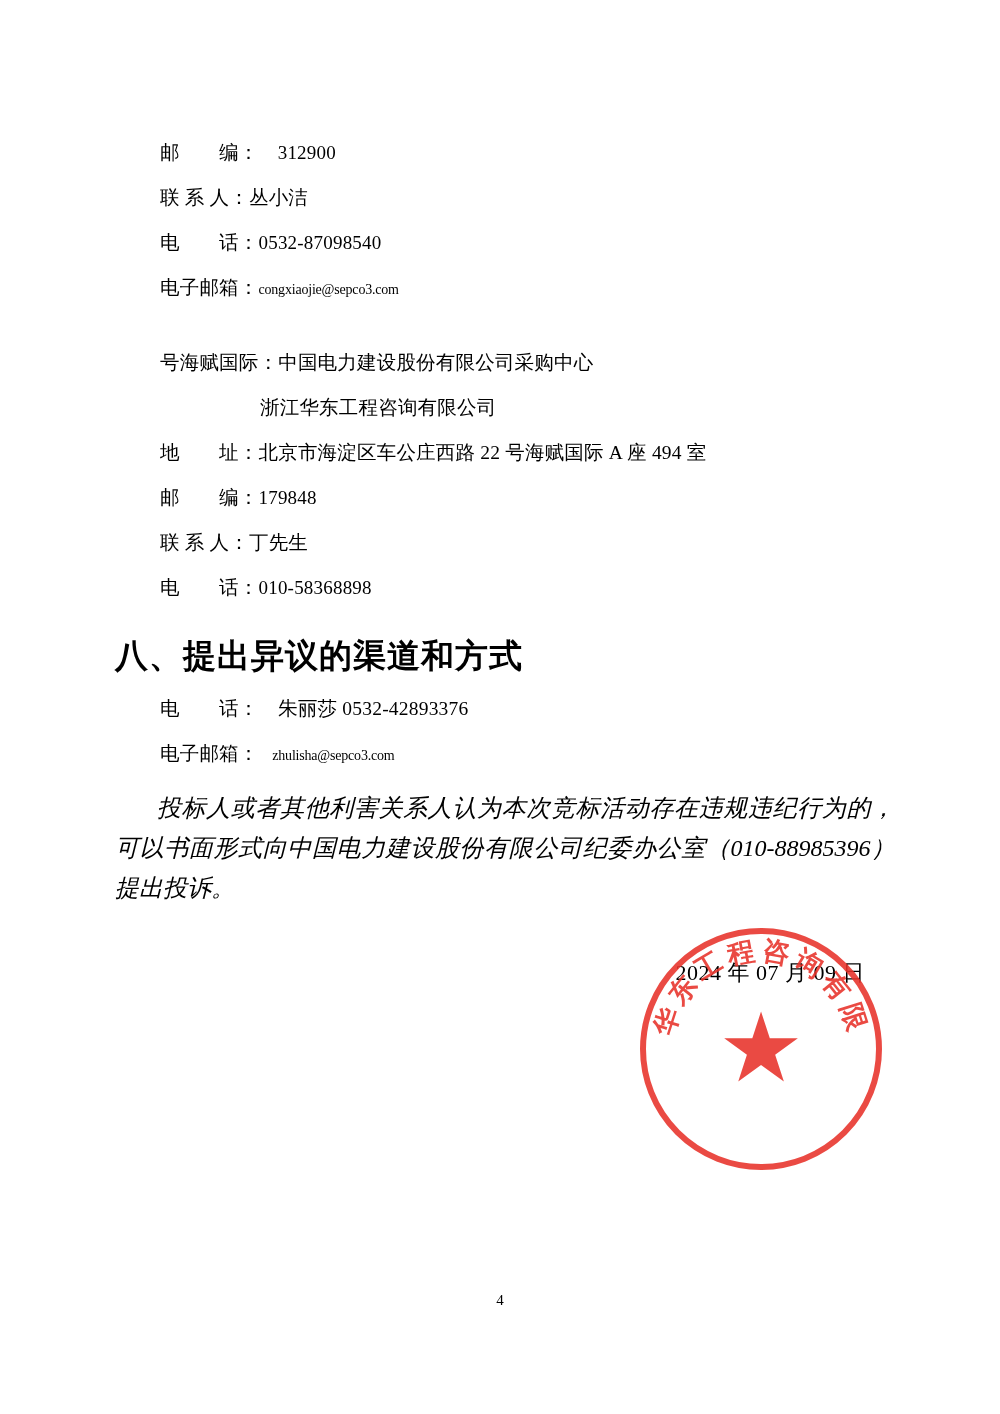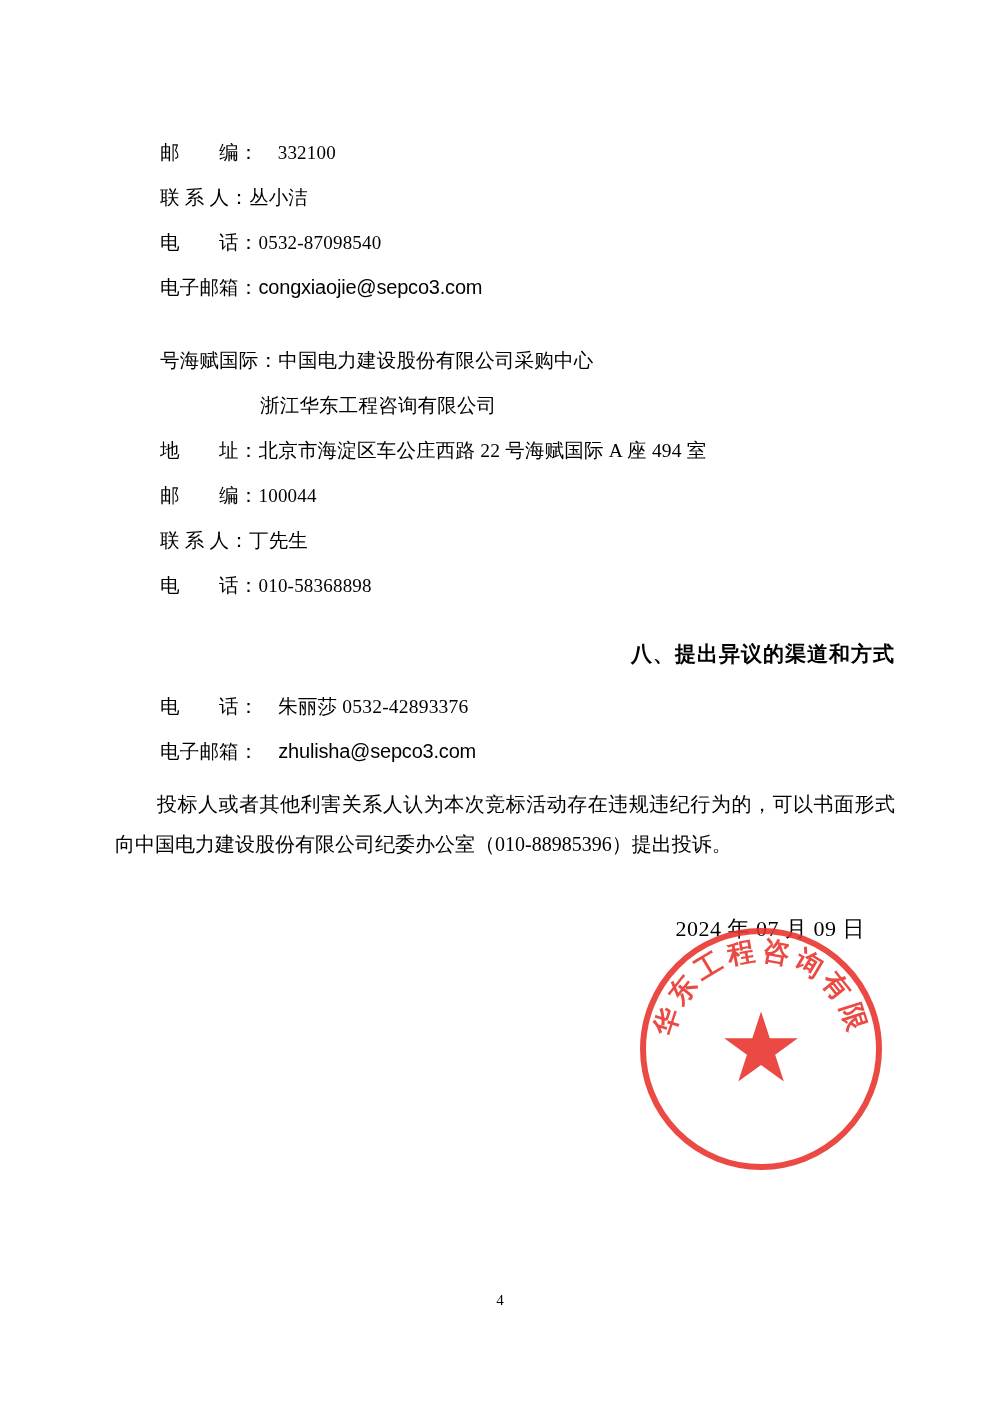--- a/index.html
+++ b/index.html
@@ -34,48 +34,48 @@
     font-size: 19.5px;
     line-height: 45px;
     white-space: pre;
     font-family: "Liberation Serif", serif;
     letter-spacing: 0.2px;
   }
   .indent-1 { padding-left: 45px; }
   .indent-2 { padding-left: 145px; }
 
   .mono {
-    font-family: Liberation Sans, sans-serif;
-    font-size: 20px;
+    font-family: Liberation Serif, serif;
+    font-size: 14px;
     letter-spacing: -0.2px;
   }
   .num {
     font-family: "Liberation Serif", serif;
     font-size: 19px;
   }
 
   .gap-block { height: 28px; }
 
   
   h2.section-heading {
     font-family: "DejaVu Serif", serif;
     font-weight: bold;
-    font-size: 21px;
+    font-size: 33px;
     margin: 24px 0 8px 0;
     letter-spacing: 1px;
     line-height: 44px;
-    text-align: right;
   }
 
   .para {
-    font-size: 20px;
+    font-size: 24px;
     line-height: 40px;
     text-align: justify;
     text-justify: inter-ideograph;
     margin-top: 10px;
+    font-style: italic;
   }
   .para .first {
     text-indent: 42px;
     display: block;
   }
 
   .date-line {
     margin-top: 50px;
     text-align: right;
     padding-right: 30px;
@@ -124,33 +124,33 @@
     font-family: "Liberation Serif", serif;
   }
 </style>
 </head>
 <body>
 
 <div class="page">
   <div class="content">
 
     <div>
-      <div class="info-line indent-1"><span>邮　　编：</span><span class="num">　332100</span></div>
+      <div class="info-line indent-1"><span>邮　　编：</span><span class="num">　312900</span></div>
       <div class="info-line indent-1"><span>联 系 人：</span><span>丛小洁</span></div>
       <div class="info-line indent-1"><span>电　　话：</span><span class="num">0532-87098540</span></div>
       <div class="info-line indent-1"><span>电子邮箱：</span><span class="mono">congxiaojie@sepco3.com</span></div>
     </div>
 
     <div class="gap-block"></div>
 
     <div>
       <div class="info-line indent-1"><span>号海赋国际：</span><span>中国电力建设股份有限公司采购中心</span></div>
       <div class="info-line indent-2"><span>浙江华东工程咨询有限公司</span></div>
       <div class="info-line indent-1"><span>地　　址：</span><span>北京市海淀区车公庄西路 22 号海赋国际 A 座 494 室</span></div>
-      <div class="info-line indent-1"><span>邮　　编：</span><span class="num">100044</span></div>
+      <div class="info-line indent-1"><span>邮　　编：</span><span class="num">179848</span></div>
       <div class="info-line indent-1"><span>联 系 人：</span><span>丁先生</span></div>
       <div class="info-line indent-1"><span>电　　话：</span><span class="num">010-58368898</span></div>
     </div>
 
     <h2 class="section-heading">八、提出异议的渠道和方式</h2>
     <div>
       <div class="info-line indent-1"><span>电　　话：</span><span>　朱丽莎 0532-42893376</span></div>
       <div class="info-line indent-1"><span>电子邮箱：</span><span class="mono">　zhulisha@sepco3.com</span></div>
     </div>
 

